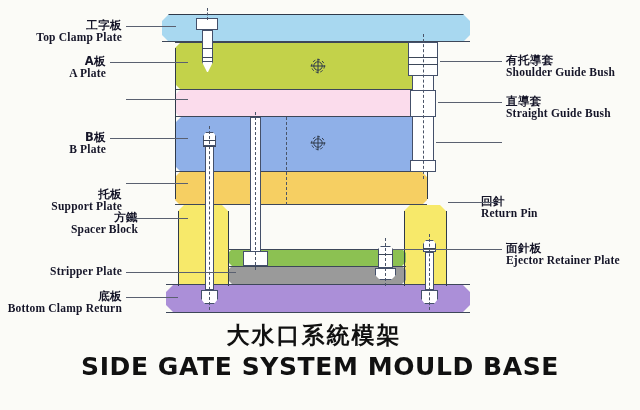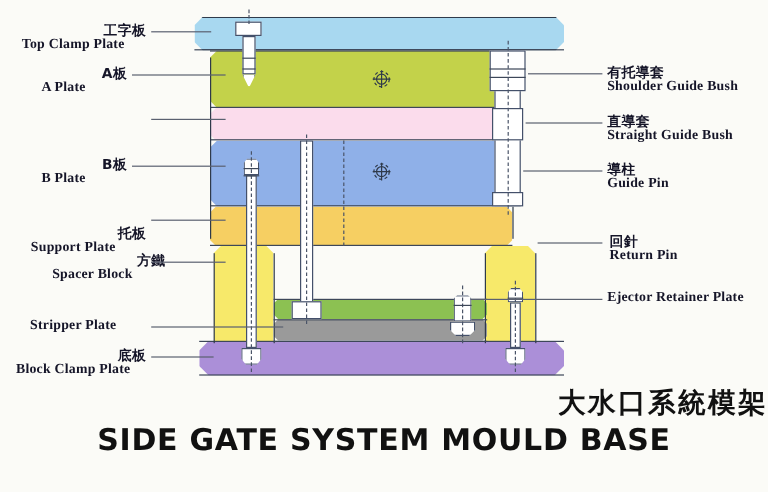--- a/index.html
+++ b/index.html
@@ -14,41 +14,41 @@
   
   .label{position:absolute;line-height:1.02;}
   .label .cn{
     font-family:"DejaVu Sans", sans-serif;
     font-size:11.5px;font-weight:700;color:#151528;
     letter-spacing:.4px;white-space:nowrap;
   }
   .label .en{
     font-family:"Liberation Serif", serif;
     font-size:11.5px;font-weight:700;color:#151528;
-    letter-spacing:.2px;white-space:nowrap;text-align:center;
+    letter-spacing:.2px;white-space:nowrap;
   }
   .label.left{text-align:right;}
   .label.right{text-align:left;}
 
   
   .leader{position:absolute;height:0;border-top:1px solid #5a6070;}
 
   
   .plate{position:absolute;box-sizing:border-box;border:1px solid #2f3a4a;}
   .metal{position:absolute;box-sizing:border-box;border:1px solid #44506a;background:#ffffff;}
   .dash{position:absolute;border-left:1.2px dashed #4a5468;}
   .thin{position:absolute;border-top:1px solid #3d4759;}
 
   
   .target{position:absolute;width:16px;height:16px;}
   .target svg{display:block;}
 
   
   .title-cn{
-    position:absolute;left:0;right:0;text-align:right;
+    position:absolute;left:0;right:12px;text-align:center;
     font-family:"DejaVu Sans", sans-serif;
     font-size:23px;font-weight:700;color:#111;letter-spacing:2px;
   }
   .title-en{
     position:absolute;left:0;right:0;text-align:center;
     font-family:"DejaVu Sans", sans-serif;
     font-size:25px;font-weight:700;color:#111;letter-spacing:.6px;
   }
 </style>
 </head>
@@ -223,49 +223,46 @@
   </div>
   <div class="leader" style="left:126px;top:218px;width:62px;"></div>
 
   <div class="label left" style="left:0;top:266px;width:122px;">
     <div class="en">Stripper Plate</div>
   </div>
   <div class="leader" style="left:126px;top:272px;width:110px;"></div>
 
   <div class="label left" style="left:0;top:291px;width:122px;">
     <div class="cn">底板</div>
-    <div class="en">Block Clamp Plate</div>
+    <div class="en">Bottom Clamp Return</div>
   </div>
   <div class="leader" style="left:126px;top:297px;width:52px;"></div>
 
   <div class="label right" style="left:506px;top:55px;">
     <div class="cn">有托導套</div>
     <div class="en">Shoulder Guide Bush</div>
   </div>
   <div class="leader" style="left:440px;top:61px;width:62px;"></div>
 
   <div class="label right" style="left:506px;top:96px;">
     <div class="cn">直導套</div>
     <div class="en">Straight Guide Bush</div>
   </div>
   <div class="leader" style="left:438px;top:102px;width:64px;"></div>
 
-  <div class="label right" style="left:506px;top:136px;">
-    <div class="cn">導柱</div>
-    <div class="en">Guide Pin</div>
-  </div>
   <div class="leader" style="left:436px;top:142px;width:66px;"></div>
 
-  <div class="label right" style="left:508px;top:196px;">
+  <div class="label right" style="left:481px;top:196px;">
     <div class="cn">回針</div>
     <div class="en">Return Pin</div>
   </div>
   <div class="leader" style="left:448px;top:202px;width:54px;"></div>
 
   <div class="label right" style="left:506px;top:243px;">
+    <div class="cn">面針板</div>
     <div class="en">Ejector Retainer Plate</div>
   </div>
   <div class="leader" style="left:392px;top:249px;width:110px;"></div>
 
   <div class="title-cn" style="top:320px;">大水口系統模架</div>
   <div class="title-en" style="top:352px;">SIDE GATE SYSTEM MOULD BASE</div>
 
 </div>
 
 </body></html>

